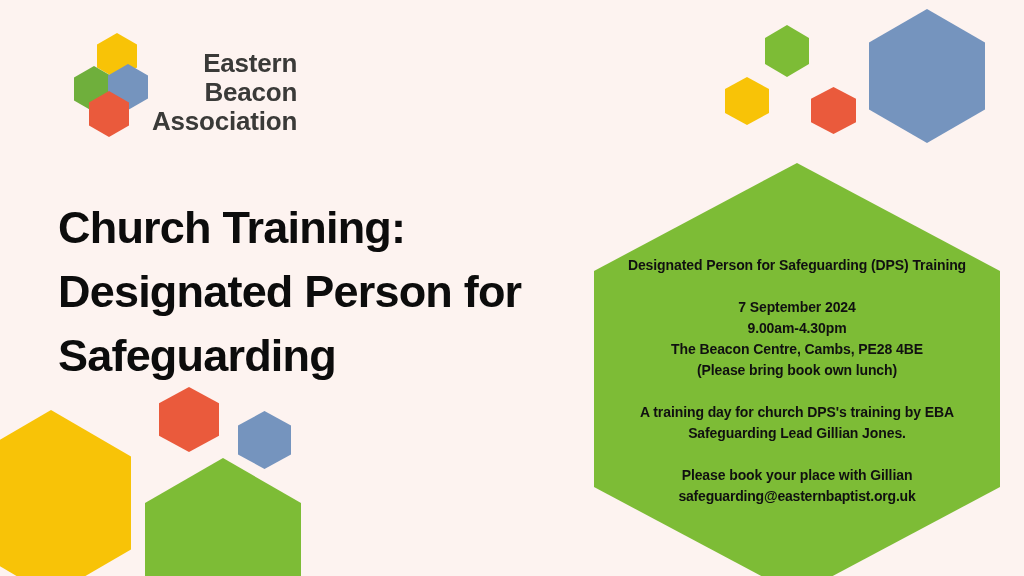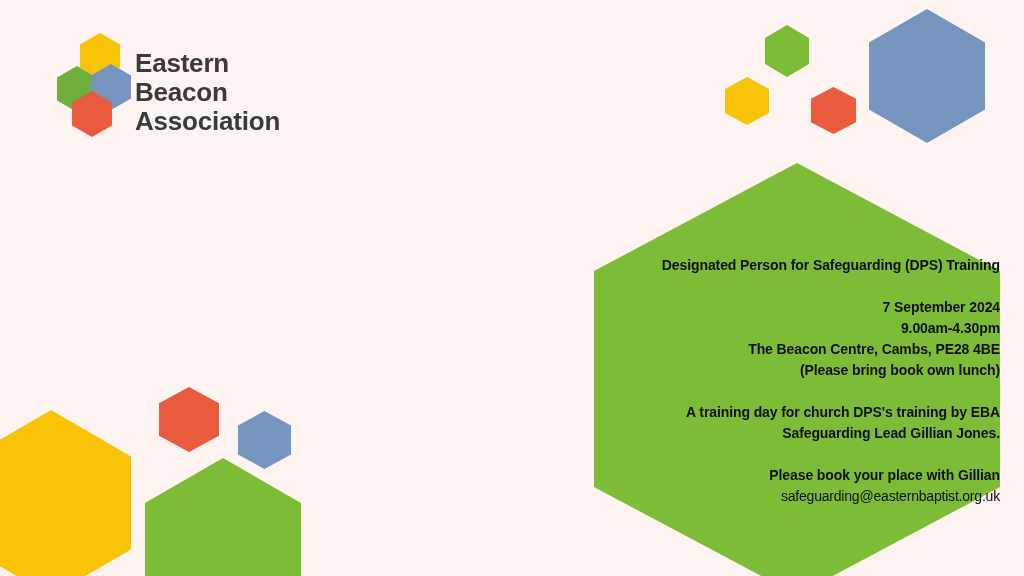--- a/index.html
+++ b/index.html
@@ -20,24 +20,25 @@
   
   .hex {
     position: absolute;
     
     clip-path: polygon(50% 0%, 100% 25%, 100% 75%, 50% 100%, 0% 75%, 0% 25%);
   }
 
   
   #logo {
     position: absolute;
-    left: 57px;
+    left: 74px;
     top: 33px;
     width: 230px;
     height: 104px;
+    text-align: right;
   }
   #logo-marks {
     position: absolute;
     left: 0;
     top: 0;
     width: 74px;
     height: 102px;
   }
   #logo-text {
     position: absolute;
@@ -72,30 +73,30 @@
     width: 406px;
     height: 432px;
     background: #7dbc36;
     clip-path: polygon(50% 0%, 100% 25%, 100% 75%, 50% 100%, 0% 75%, 0% 25%);
   }
   #panel-text {
     position: absolute;
     left: 594px;
     top: 255px;
     width: 406px;
-    text-align: right;
+    text-align: center;
     color: #101010;
     font-size: 14px;
     font-weight: 700;
     line-height: 21px;
     letter-spacing: -0.1px;
   }
   #panel-text .spacer { display: block; height: 21px; }
   #panel-text .email {
-    font-weight: 400;
+    font-weight: 700;
     letter-spacing: -0.2px;
   }
 </style>
 </head>
 <body>
 
 <div id="stage">
 
   <div class="hex" style="left:765px; top:25px; width:44px; height:52px; background:#7dbc36;"></div>
   <div class="hex" style="left:725px; top:77px; width:44px; height:48px; background:#f8c307;"></div>
@@ -114,20 +115,25 @@
       <div class="hex" style="left:34px; top:31px; width:40px; height:46px; background:#7594be;"></div>
       <div class="hex" style="left:15px; top:58px; width:40px; height:46px; background:#ea5a3c;"></div>
     </div>
     <div id="logo-text">
       <div>Eastern</div>
       <div>Beacon</div>
       <div>Association</div>
     </div>
   </div>
 
+  <h1 id="headline">
+    <div>Church Training:</div>
+    <div>Designated Person for</div>
+    <div>Safeguarding</div>
+  </h1>
 
   <div id="green-panel"></div>
 
   <div id="panel-text">
     <div>Designated Person for Safeguarding (DPS) Training</div>
     <span class="spacer"></span>
     <div>7 September 2024</div>
     <div>9.00am-4.30pm</div>
     <div>The Beacon Centre, Cambs, PE28 4BE</div>
     <div>(Please bring book own lunch)</div>

